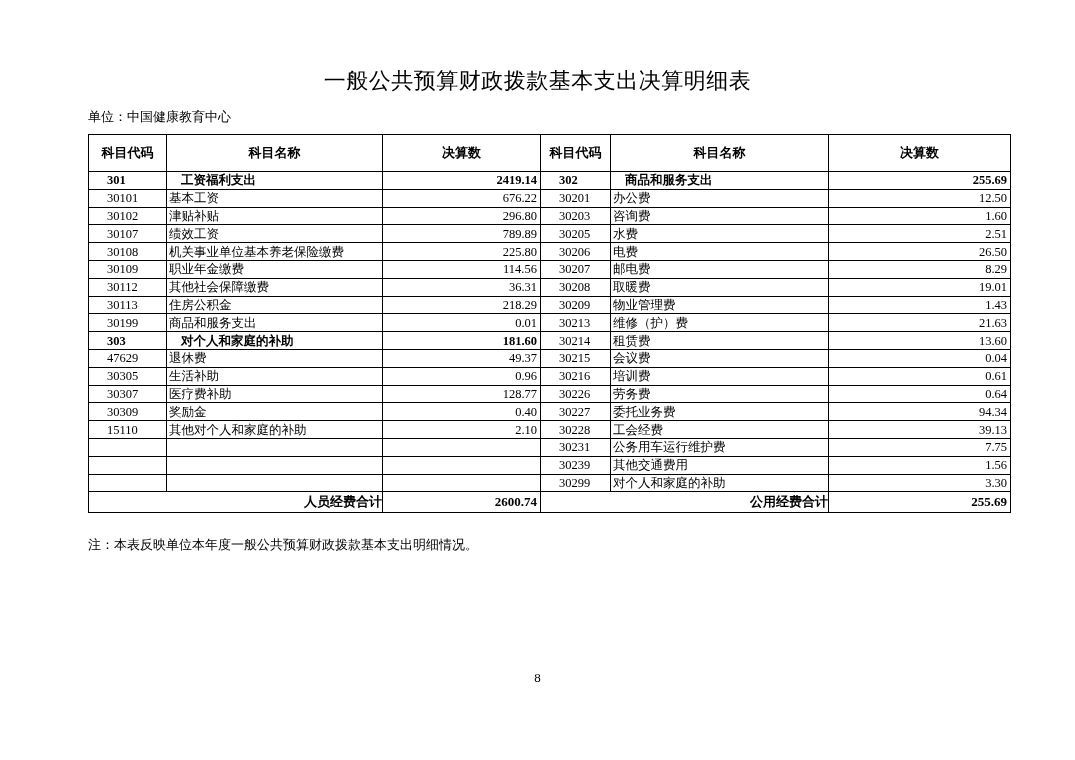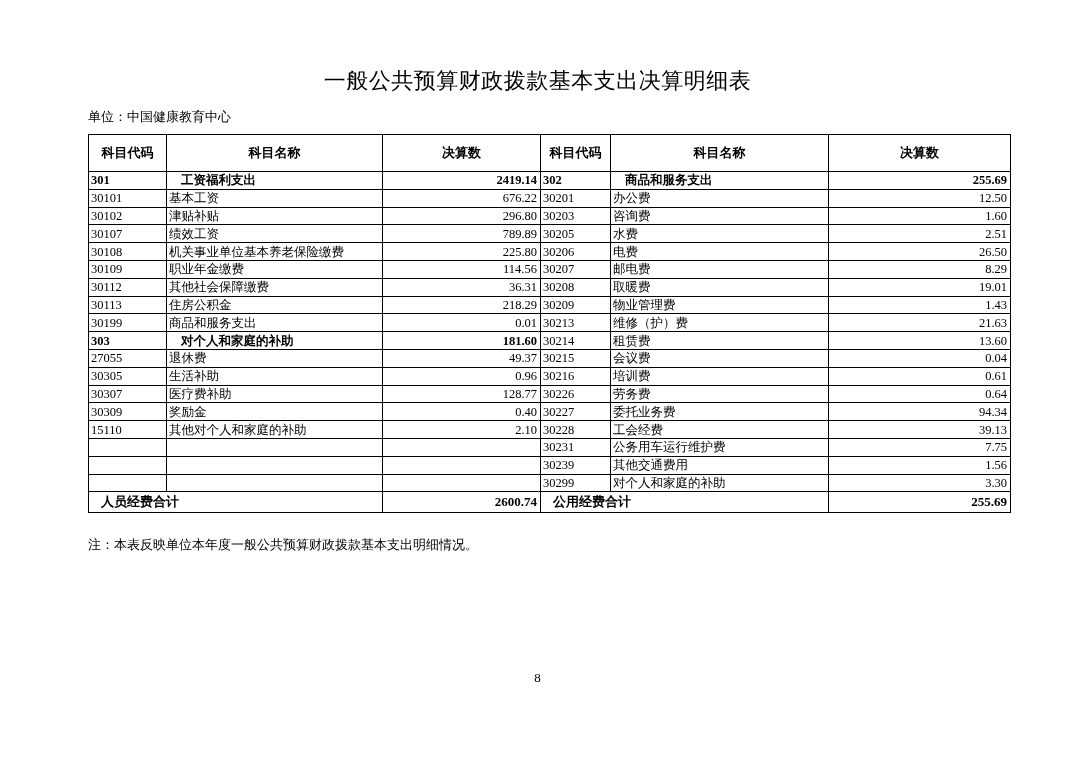--- a/index.html
+++ b/index.html
@@ -50,34 +50,34 @@
     text-align:center;
     vertical-align:middle;
   }
   tbody td {
     height:17.8px;
     font-size:12.5px;
     line-height:16px;
     vertical-align:middle;
     padding:0;
   }
-  td.code { text-align:left; padding-left:2px; }
+  td.code { text-align:left; padding-left:18px; }
   td.name { text-align:left; padding-left:14px; }
   td.name.child { padding-left:2px; }
   td.value { text-align:right; padding-right:3px; }
   .bold { font-weight:bold; }
   tfoot td {
     height:21px;
     font-size:13px;
     font-weight:bold;
     vertical-align:middle;
     border-top:1.5px solid #000;
     border-bottom:1.5px solid #000;
   }
-  tfoot td.total-label { text-align:left;padding-left:12px; }
+  tfoot td.total-label { text-align:right; }
   tfoot td.value { text-align:right; padding-right:3px; }
   .note-line {
     position:absolute;
     left:88px; top:536px;
     font-size:13px;
   }
   .page-number {
     position:absolute;
     left:0; right:0; top:670px;
     text-align:center;
@@ -188,21 +188,21 @@
           </tr>
           <tr>
             <td class="code bold">303</td>
             <td class="name bold">对个人和家庭的补助</td>
             <td class="value bold">181.60</td>
             <td class="code">30214</td>
             <td class="name child">租赁费</td>
             <td class="value">13.60</td>
           </tr>
           <tr>
-            <td class="code">27055</td>
+            <td class="code">47629</td>
             <td class="name child">退休费</td>
             <td class="value">49.37</td>
             <td class="code">30215</td>
             <td class="name child">会议费</td>
             <td class="value">0.04</td>
           </tr>
           <tr>
             <td class="code">30305</td>
             <td class="name child">生活补助</td>
             <td class="value">0.96</td>

